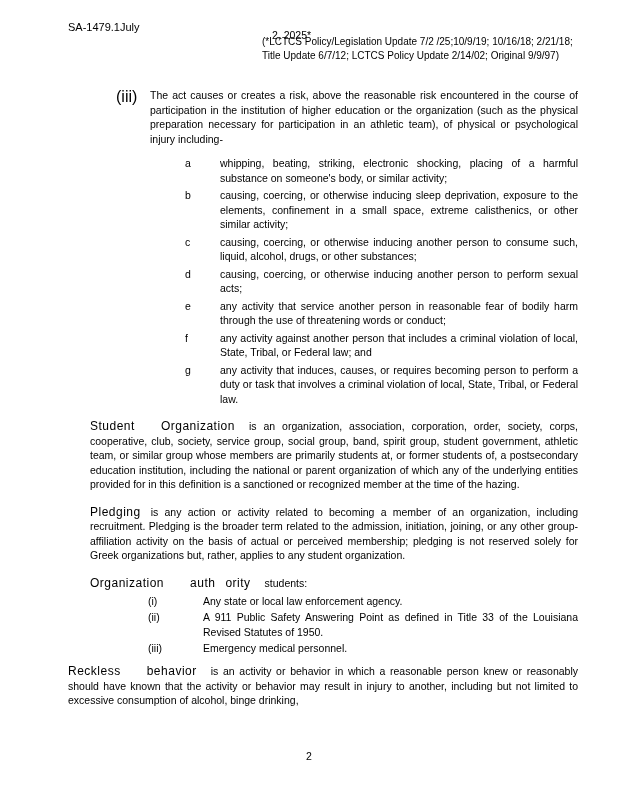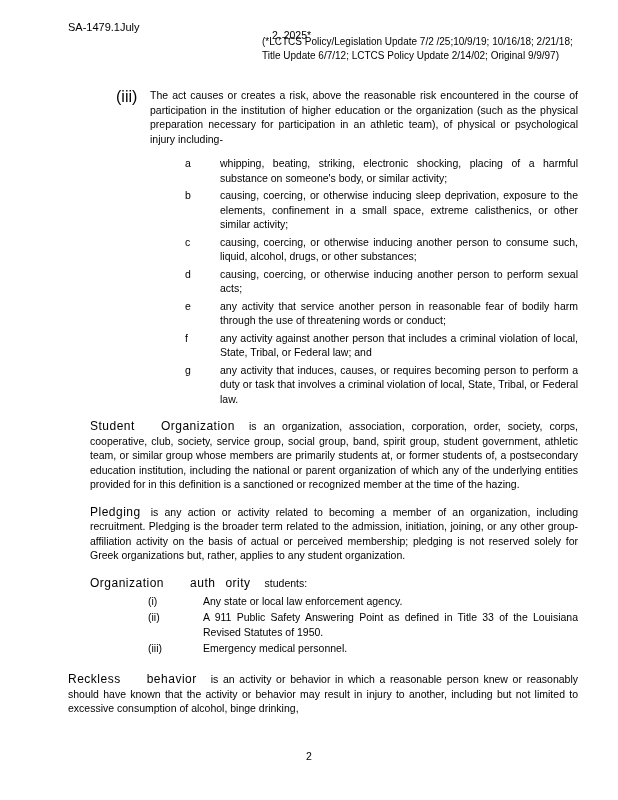--- a/index.html
+++ b/index.html
@@ -209,19 +209,19 @@
     <div class="roman-item">
       <span class="rmarker">(ii)</span>
       <span>A  911 Public Safety  Answering  Point  as  defined  in  Title  33  of  the Louisiana Revised Statutes of 1950.</span>
     </div>
     <div class="roman-item">
       <span class="rmarker">(iii)</span>
       <span>Emergency medical personnel.</span>
     </div>
   </div>
 
-  <div class="definition flush" style="margin-top:16px;">
+  <div class="definition flush" style="margin-top:8px;">
     <span class="term">Reckless</span><span class="term-gap-1"></span><span class="term">behavior</span><span class="term-gap-3"></span><span>is  an activity  or behavior in which a reasonable person knew or reasonably should have known that the activity  or behavior may result in injury to another, including but not limited to excessive consumption of alcohol, binge drinking,</span>
   </div>
 
   <div class="page-number">2</div>
 
 </div>
 
 </body></html>

